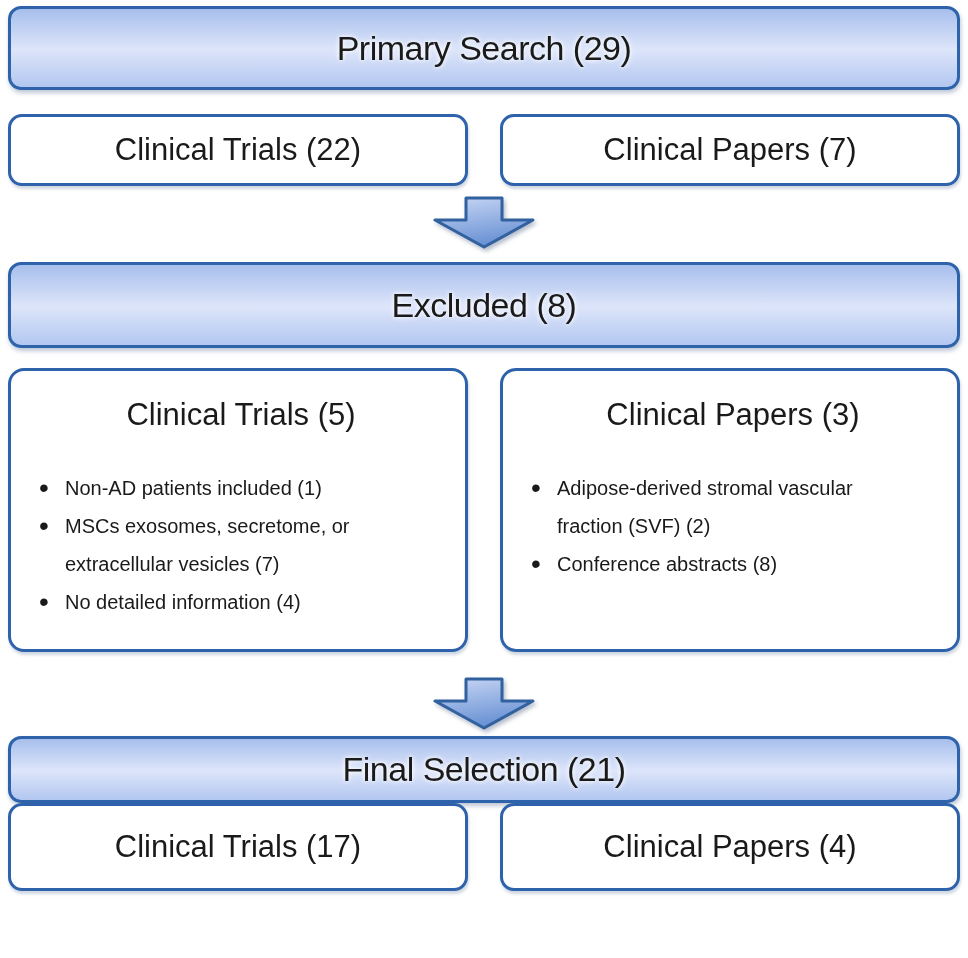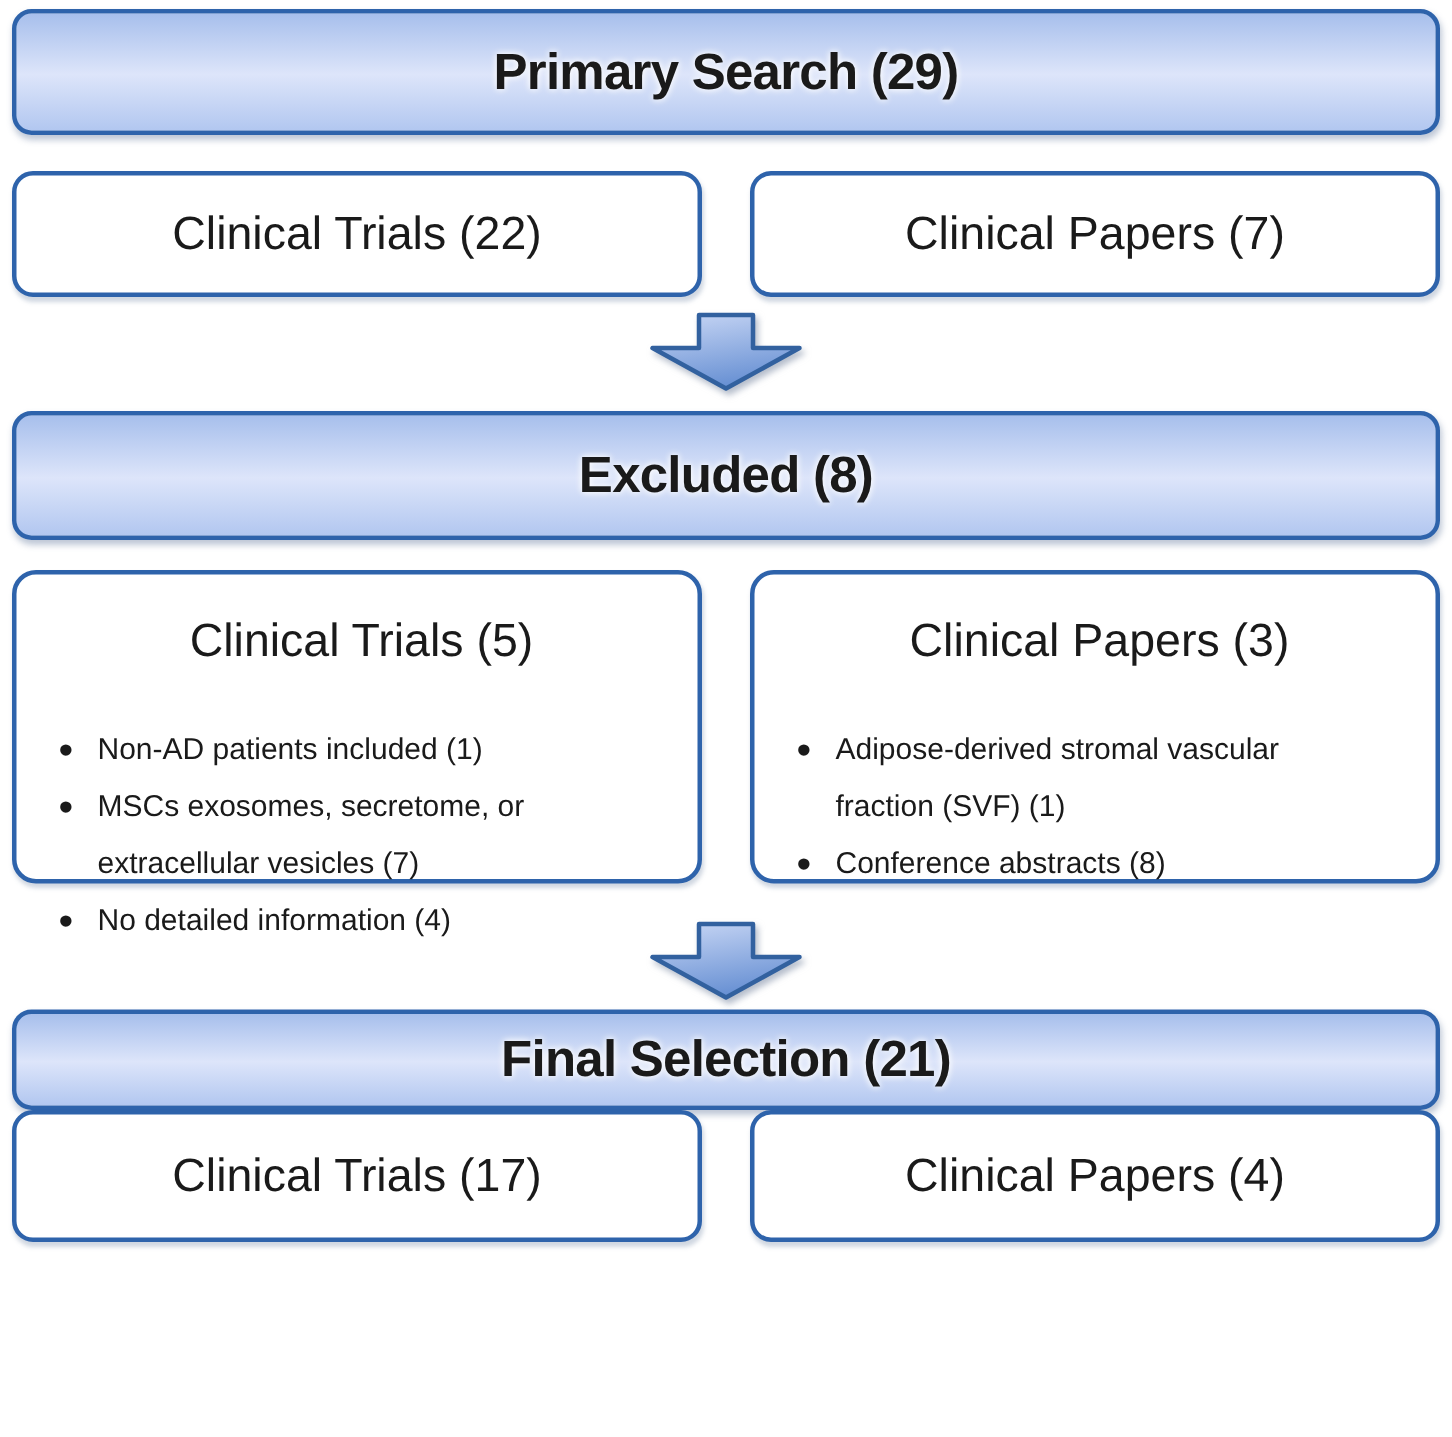--- a/index.html
+++ b/index.html
@@ -19,31 +19,31 @@
     border: 3px solid #2e63ab;
     border-radius: 13px;
     background: linear-gradient(180deg, #a7bfec 0%, #dde5fa 52%, #b2c7f0 100%);
     box-shadow: 1px 3px 4px rgba(110,130,165,0.45);
     display: flex;
     align-items: center;
     justify-content: center;
   }
   .header-label {
     font-size: 34px;
-    font-weight: 700;
+    font-weight: 400;
     letter-spacing: -0.5px;
     text-shadow: 0 0 4px rgba(255,255,255,0.9), 0 0 6px rgba(255,255,255,0.7);
   }
   .two-col {
     display: flex;
     gap: 32px;
   }
   .two-col > div { flex: 1; }
   .simple-box {
-    height: 84px;
+    height: 72px;
     border: 3px solid #2e63ab;
     border-radius: 14px;
     background: #ffffff;
     box-shadow: 1px 3px 3px rgba(120,140,170,0.35);
     display: flex;
     align-items: center;
     justify-content: center;
   }
   .simple-label { font-size: 31px; font-weight: 400; }
   .row-children { margin-top: 24px; }
@@ -53,21 +53,21 @@
   }
   .arrow-zone svg {
     display: block;
     filter: drop-shadow(2px 3px 2px rgba(120,135,160,0.55));
   }
   .arrow-zone.first { margin-top: 10px; margin-bottom: 12px; }
   .arrow-zone.second { margin-top: 25px; margin-bottom: 5px; }
   .header-excluded { height: 86px; }
   .detail-row { margin-top: 20px; }
   .detail-box {
-    height: 209px;
+    height: 284px;
     border: 3px solid #2e63ab;
     border-radius: 16px;
     background: #ffffff;
     box-shadow: 1px 3px 3px rgba(120,140,170,0.35);
     padding: 26px 14px 10px 20px;
   }
   .detail-title {
     font-size: 31px;
     font-weight: 400;
     text-align: center;
@@ -144,21 +144,21 @@
           <span class="bullet-dot">•</span>
           <span class="bullet-text">No detailed information (4)</span>
         </li>
       </ul>
     </div>
     <div class="detail-box detail-right">
       <div class="detail-title">Clinical Papers (3)</div>
       <ul class="bullet-list">
         <li>
           <span class="bullet-dot">•</span>
-          <span class="bullet-text">Adipose-derived stromal vascular fraction (SVF) (1)</span>
+          <span class="bullet-text">Adipose-derived stromal vascular fraction (SVF) (2)</span>
         </li>
         <li>
           <span class="bullet-dot">•</span>
           <span class="bullet-text">Conference abstracts (8)</span>
         </li>
       </ul>
     </div>
   </div>
 
   <div class="arrow-zone second">

